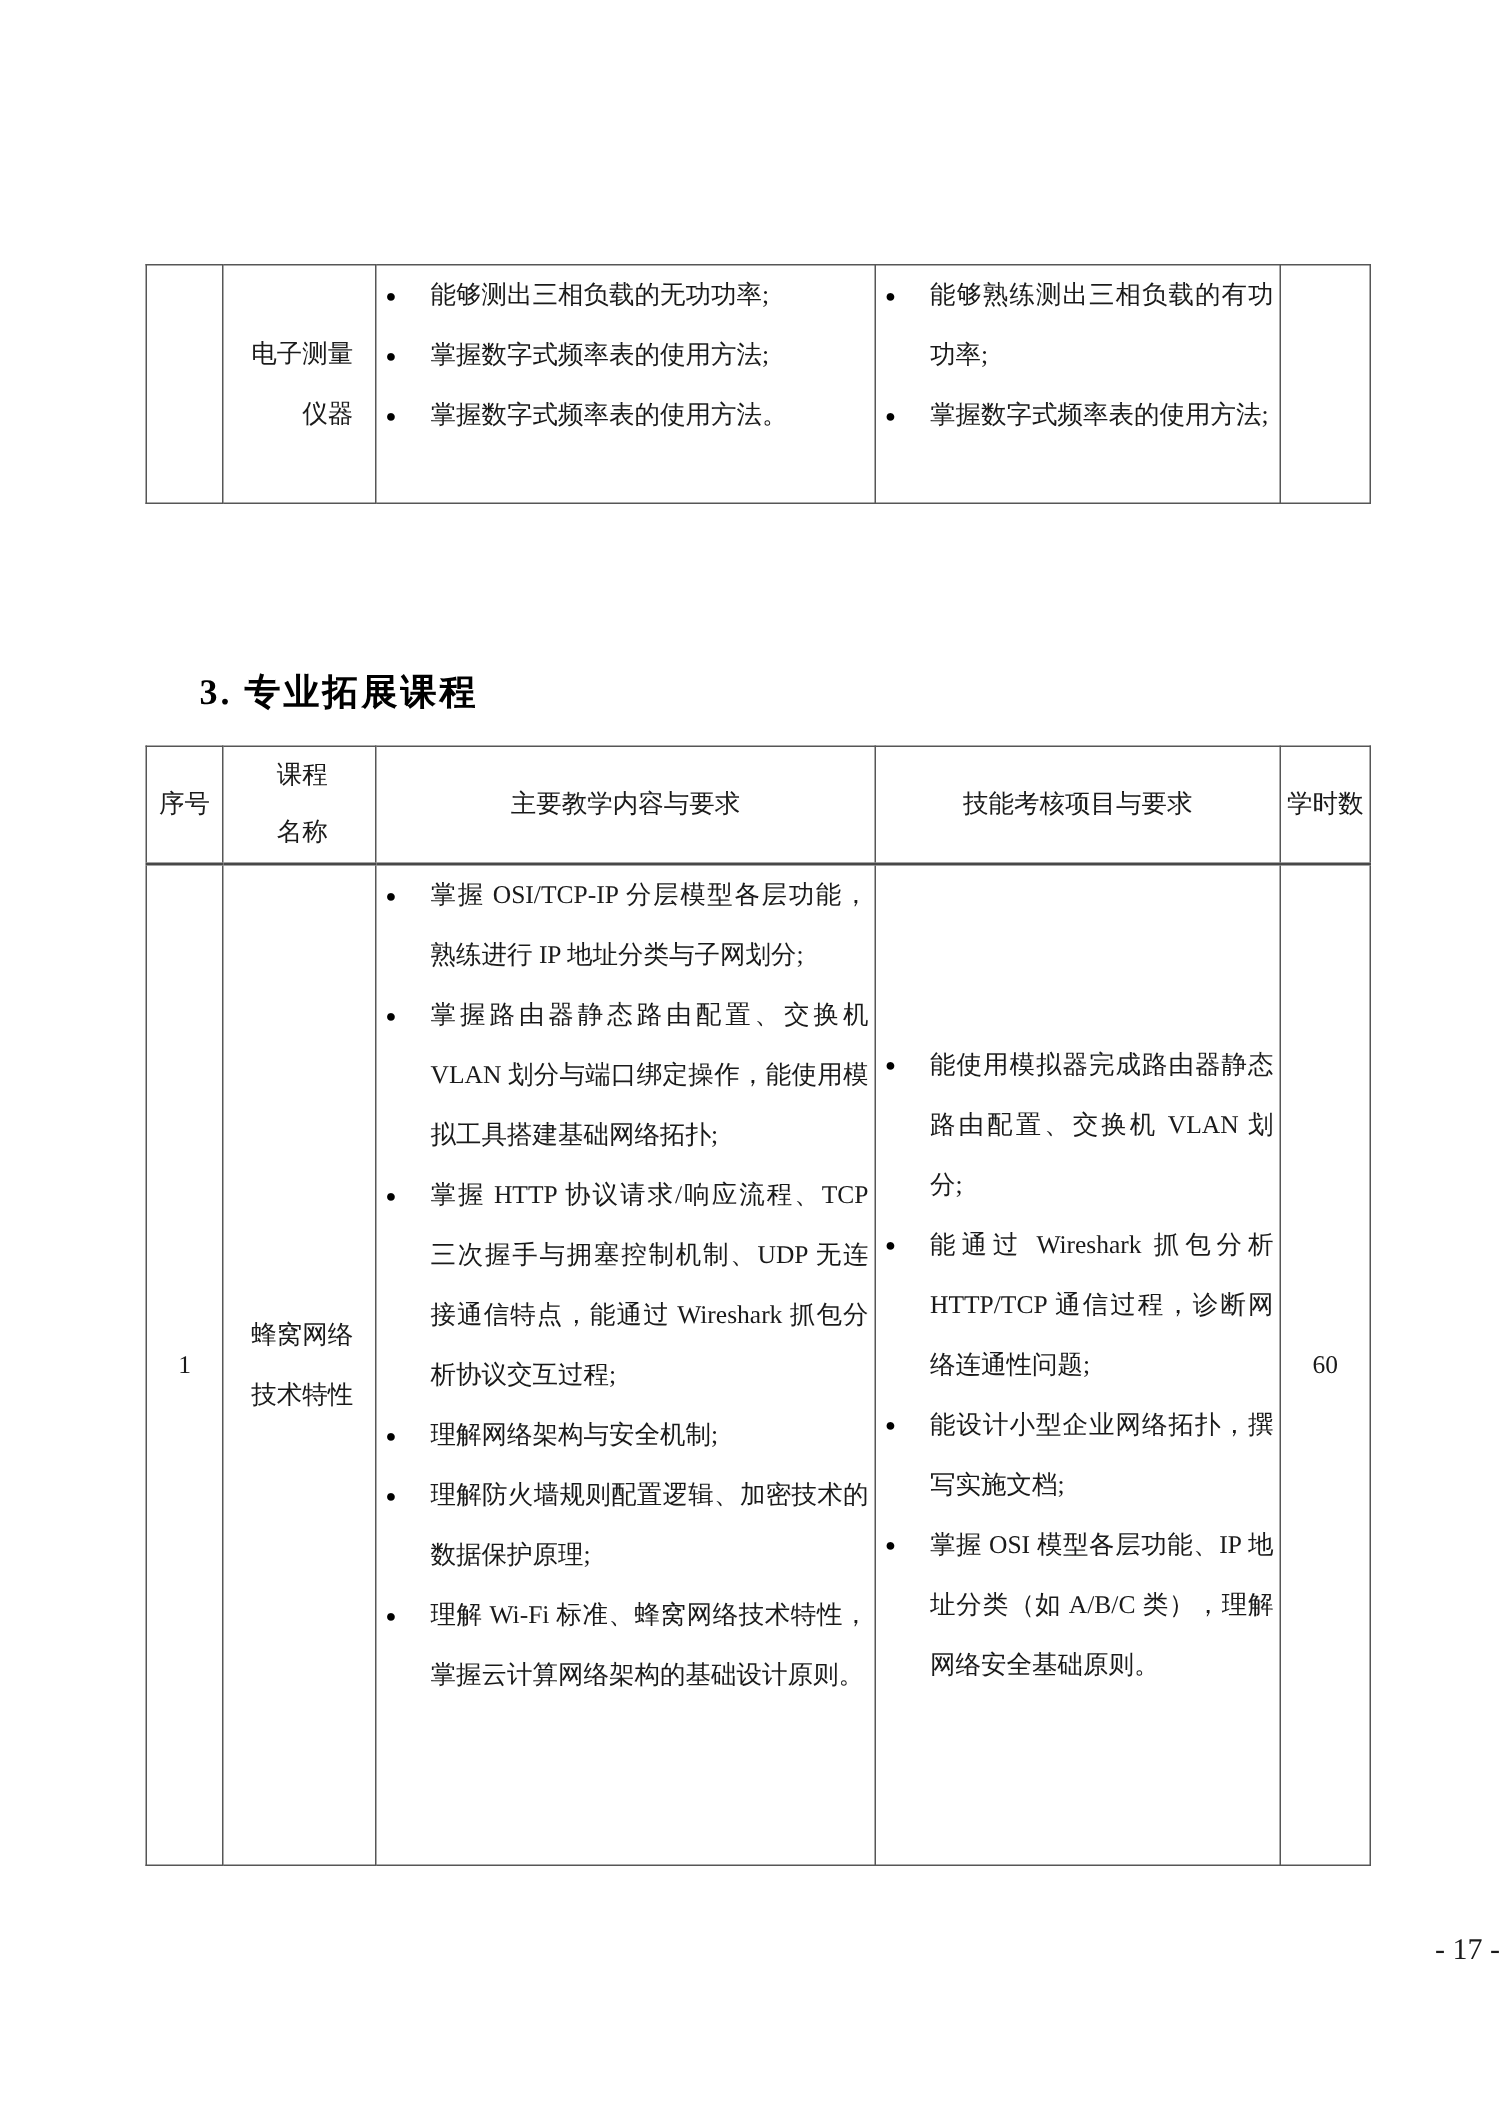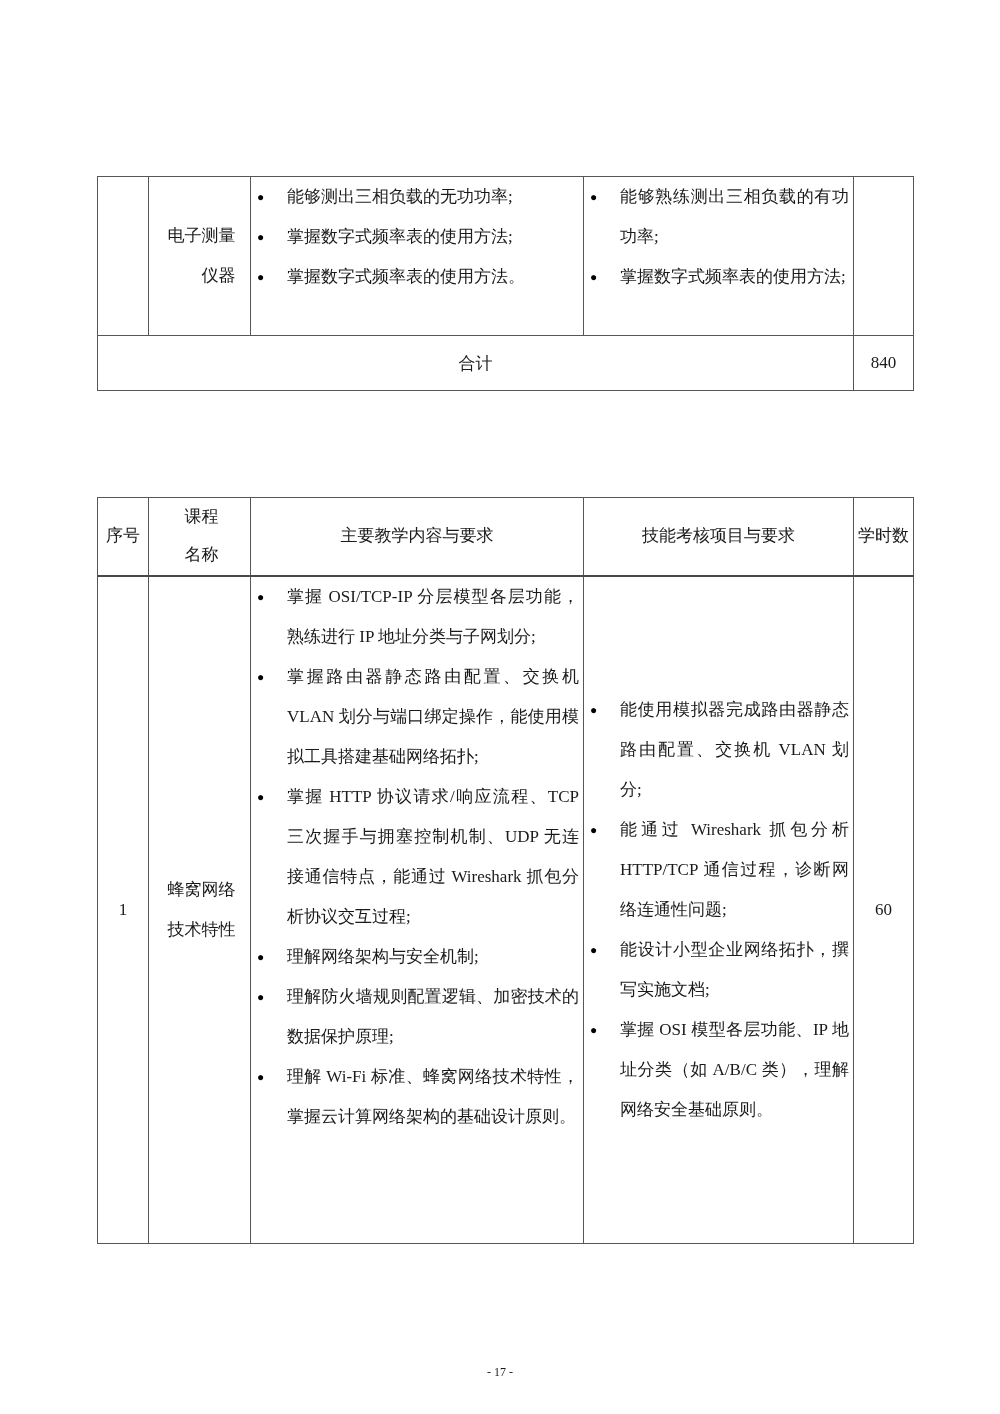--- a/index.html
+++ b/index.html
@@ -80,25 +80,25 @@
     font-size: 24px;
     line-height: 34px;
     font-weight: 700;
     letter-spacing: 2px;
     color: #000000;
     font-family: "Liberation Serif", "DejaVu Serif", serif;
   }
 
   .page-footer {
     position: absolute;
-    top: 1362px;
+    top: 1290px;
     left: 0;
     width: 100%;
-    text-align: center;
-    font-size: 12px;
+    text-align: right;
+    font-size: 20px;
     line-height: 20px;
     color: #1a1a1a;
   }
 </style>
 </head>
 <body>
 
 <div class="page">
 
   <table class="tbl tbl-top">
@@ -123,27 +123,24 @@
           </ul>
         </td>
         <td class="cell-skill">
           <ul class="blist">
             <li><span class="blt">●</span><span>能够熟练测出三相负载的有功功率;</span></li>
             <li><span class="blt">●</span><span>掌握数字式频率表的使用方法;</span></li>
           </ul>
         </td>
         <td class="cell-center"></td>
       </tr>
-      <tr class="row-total">
-        <td colspan="4" class="total-label">合计</td>
-        <td class="total-value">840</td>
-      </tr>
     </tbody>
   </table>
 
+  <h2 class="section-heading">3. 专业拓展课程</h2>
 
   <table class="tbl tbl-exp">
     <colgroup>
       <col style="width:51px">
         <col style="width:102px">
         <col style="width:333px">
         <col style="width:270px">
         <col style="width:60px">
     </colgroup>
     <tbody>

